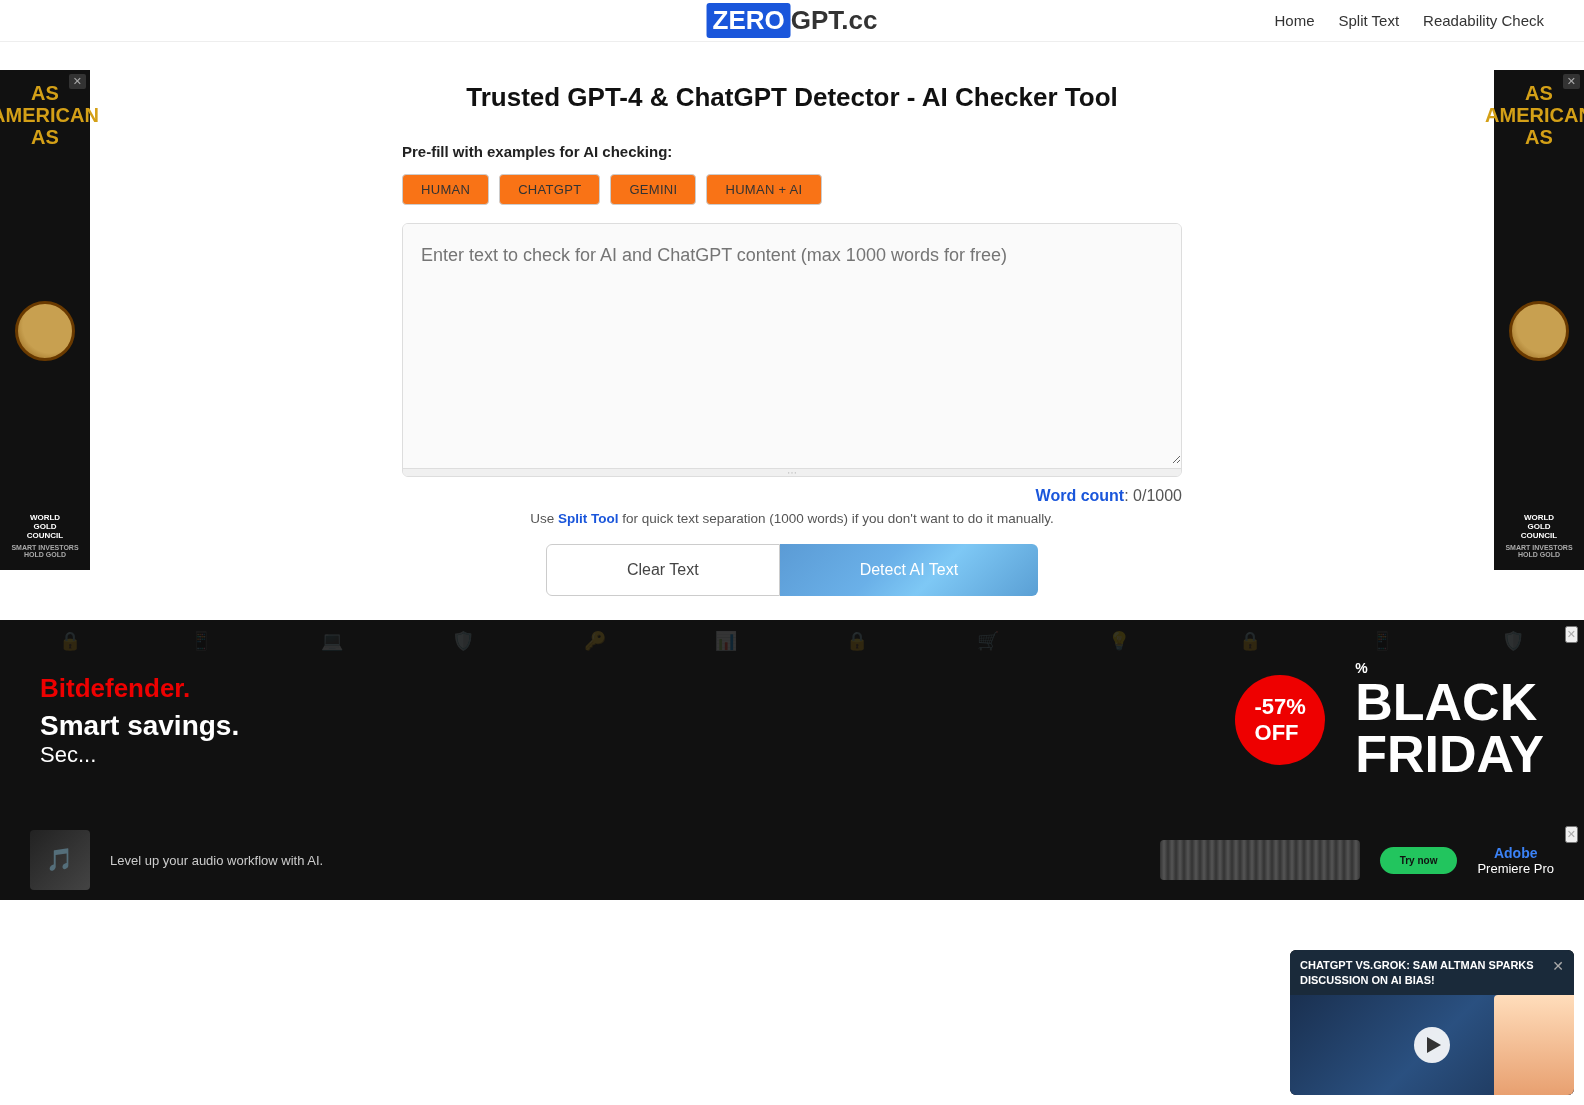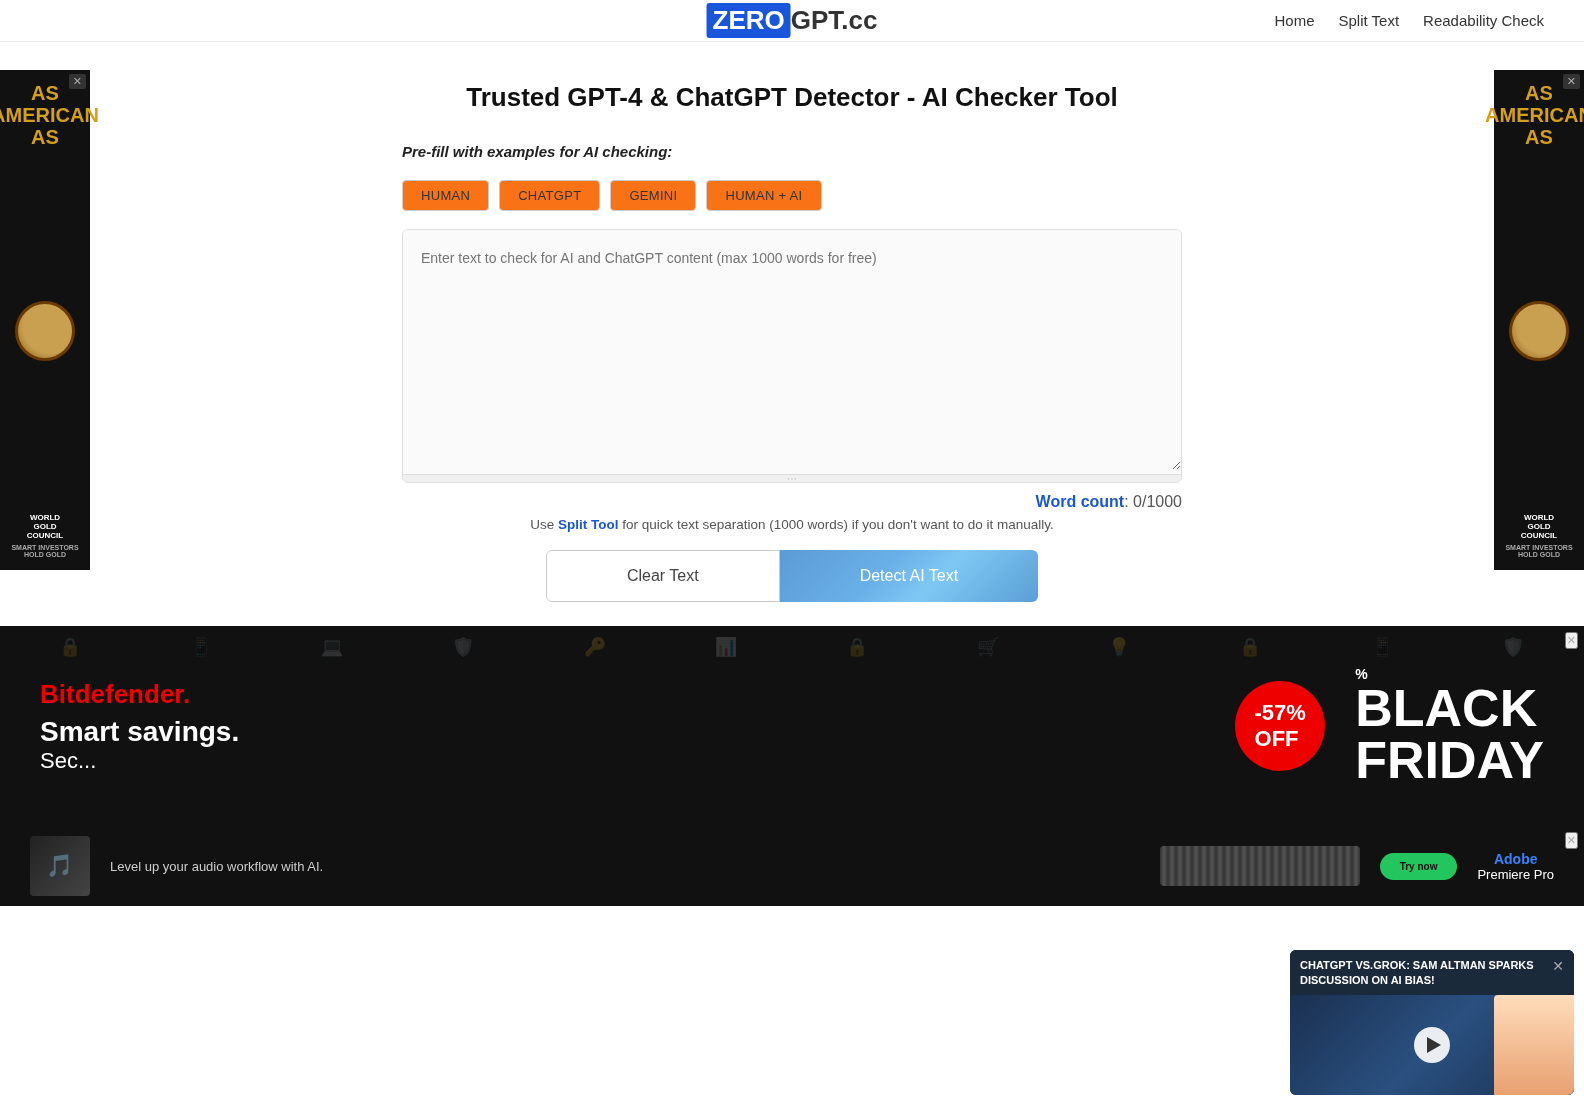--- a/index.html
+++ b/index.html
@@ -130,22 +130,21 @@
       font-size: 26px;
       font-weight: bold;
       color: #111;
       margin-bottom: 30px;
       margin-top: 10px;
     }
     .prefill-label {
       font-size: 15px;
       font-weight: bold;
       color: #222;
-      margin-bottom: 20px;
-      font-style: italic;
+      margin-bottom: 14px;
     }
     .prefill-buttons {
       display: flex;
       gap: 10px;
       margin-bottom: 18px;
     }
     .prefill-btn {
       padding: 7px 18px;
       border: 1.5px solid #ccc;
       background: #f97316;
@@ -165,21 +164,21 @@
       padding: 0;
       overflow: hidden;
     }
     .main-textarea {
       width: 100%;
       min-height: 240px;
       border: none;
       outline: none;
       resize: vertical;
       padding: 18px;
-      font-size: 14px;
+      font-size: 18px;
       color: #888;
       background: #fafafa;
       font-family: Arial, sans-serif;
       line-height: 1.5;
     }
     .resize-handle {
       display: block;
       height: 8px;
       background: #f0f0f0;
       cursor: ns-resize;

